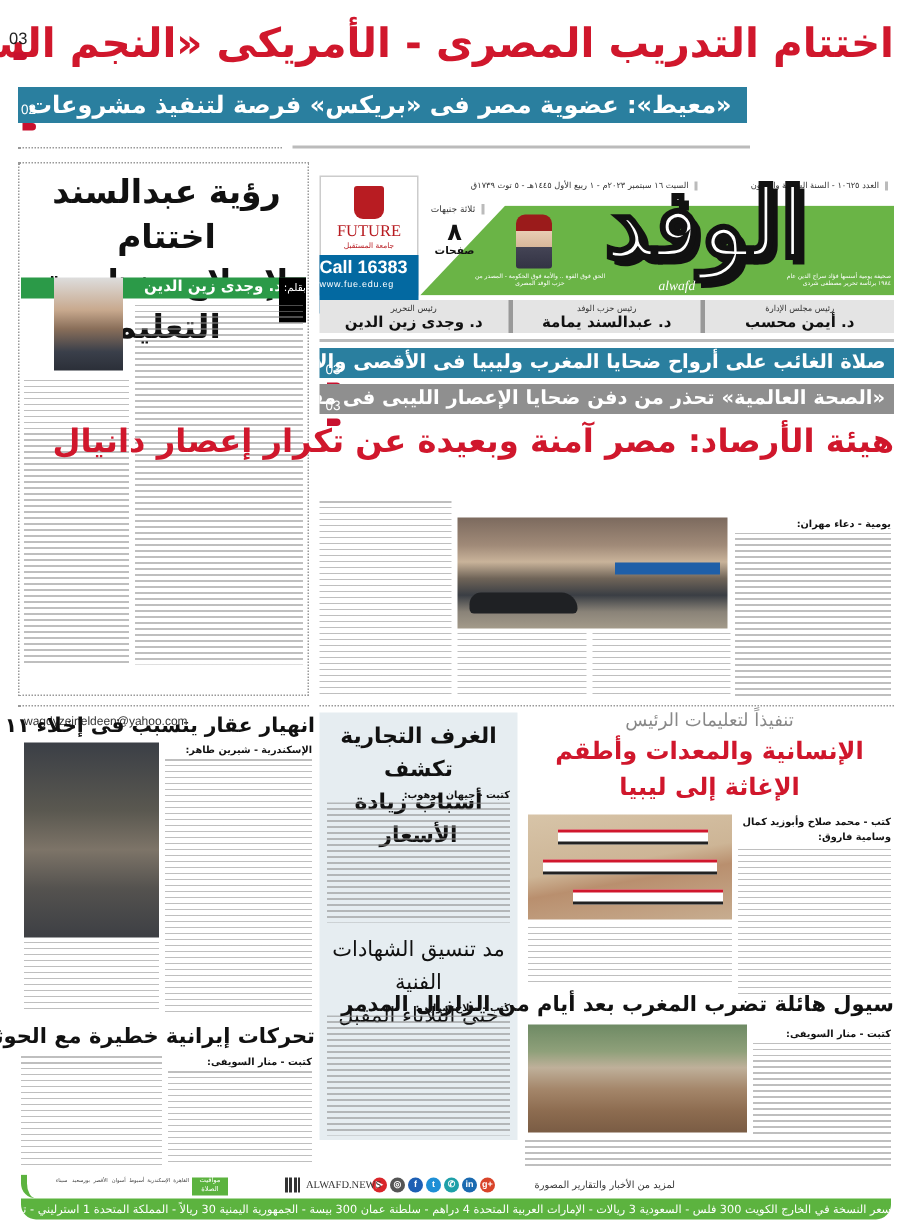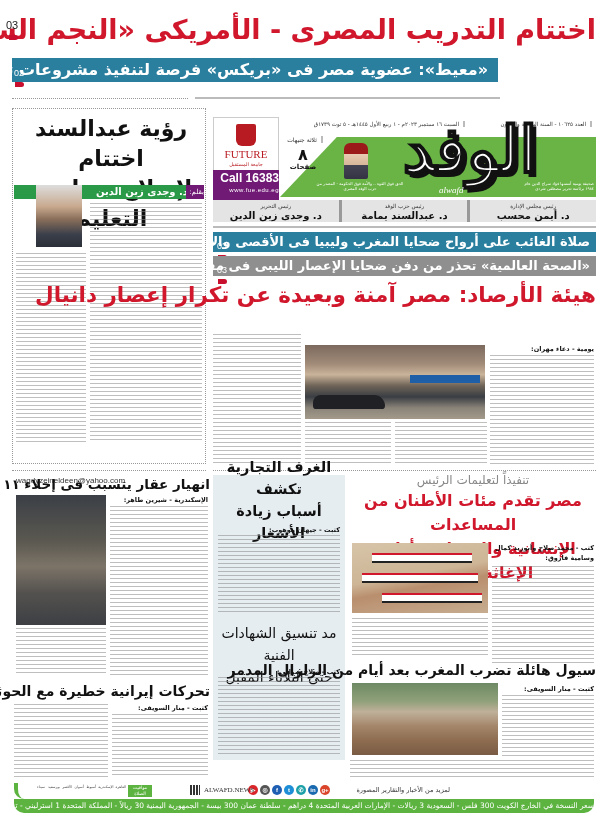--- a/index.html
+++ b/index.html
@@ -18,33 +18,33 @@
   #banner1 { left: 12px; top: 58px; width: 486px; height: 24px; font-size: 16px; line-height: 24px; padding-right: 10px; }
   #banner1-page { left: 14px; top: 61px; color: #fff; }
 
   .rule { height: 2px; background: #bbb; }
   .dotted { border-top: 1px dotted #999; }
 
   
   #opinion-box { left: 12px; top: 108px; width: 194px; height: 356px; border: 1px dotted #999; }
   #opinion-title { left: 22px; top: 114px; width: 178px; text-align: center; font-weight: bold; font-size: 22px; line-height: 30px; color: #111; }
   #opinion-author-bar { left: 82px; top: 185px; width: 122px; height: 14px; background: #2b9a48; color: #fff; font-size: 10px; font-weight: bold; line-height: 14px; padding-right: 16px; white-space: nowrap; }
-  #opinion-author-tag { left: 186px; top: 185px; width: 18px; height: 14px; background: #701a75; color: #fff; font-size: 7px; text-align: center; line-height: 14px; padding-left: 12px; }
+  #opinion-author-tag { left: 186px; top: 185px; width: 18px; height: 30px; background: #000000; color: #fff; font-size: 7px; text-align: center; line-height: 14px; padding-left: 12px; }
   #opinion-photo { left: 36px; top: 185px; width: 46px; height: 62px; background: linear-gradient(180deg,#ddd 0%, #c8a98e 35%, #8a6f5a 55%, #3a3f4a 80%, #2b2f38 100%); }
   #opinion-photo-bar { left: 14px; top: 185px; width: 22px; height: 14px; background: #2b9a48; }
   #opinion-email { left: 16px; top: 476px; width: 120px; font-size: 8px; color: #333; direction: ltr; text-align: left; font-family: "Liberation Sans", sans-serif; }
 
   .textblock { background-image: repeating-linear-gradient(180deg, #8a8a8a 0px, #8a8a8a 1px, transparent 1px, transparent 4px); opacity: 0.55; }
 
   
   #mast-ad { left: 213px; top: 117px; width: 66px; height: 80px; border: 1px solid #ccc; background: #fff; }
   #mast-ad-logo { left: 236px; top: 124px; width: 20px; height: 22px; background: #b81c22; border-radius: 2px 2px 6px 6px; }
   #mast-ad-name { left: 214px; top: 148px; width: 64px; text-align: center; font-family: "Liberation Serif", serif; font-size: 11px; color: #b81c22; direction: ltr; }
   #mast-ad-sub { left: 214px; top: 161px; width: 64px; text-align: center; font-size: 5px; color: #b81c22; }
-  #mast-ad-call { left: 213px; top: 170px; width: 66px; height: 39px; background: #701a75; color: #fff; direction: ltr; text-align: right; }
+  #mast-ad-call { left: 213px; top: 170px; width: 66px; height: 39px; background: #0369a1; color: #fff; direction: ltr; text-align: left; }
   #mast-ad-call .c1 { font-family: "Liberation Sans", sans-serif; font-size: 12px; font-weight: bold; line-height: 16px; display: block; }
   #mast-ad-call .c2 { font-family: "Liberation Sans", sans-serif; font-size: 6px; letter-spacing: 0.5px; line-height: 8px; display: block; }
 
   #mast-green { left: 280px; top: 137px; width: 316px; height: 60px; background: #6ab446; clip-path: polygon(18% 0, 100% 0, 100% 100%, 0 100%); }
   #mast-white { left: 280px; top: 117px; width: 316px; height: 20px; background: #fff; }
   #mast-issue { left: 470px; top: 121px; width: 122px; font-size: 5.5px; color: #333; white-space: nowrap; border-right: 2px solid #bbb; padding-right: 4px; }
   #mast-date { left: 335px; top: 121px; width: 130px; font-size: 5.5px; color: #333; white-space: nowrap; border-right: 2px solid #bbb; padding-right: 4px; }
   #mast-price { left: 283px; top: 136px; width: 40px; font-size: 6px; color: #333; text-align: center; border-right: 2px solid #bbb; }
   #mast-pages-num { left: 283px; top: 145px; width: 40px; text-align: center; font-size: 16px; font-weight: bold; color: #111; }
   #mast-pages-label { left: 283px; top: 163px; width: 40px; text-align: center; font-size: 7px; font-weight: bold; color: #111; }
@@ -70,21 +70,21 @@
 
   
   #flood-photo { left: 305px; top: 345px; width: 180px; height: 74px; background: linear-gradient(180deg, #7c6a5e 0%, #a08a78 25%, #c9b39a 40%, #6f6458 55%, #3a3e44 70%, #8a8378 85%, #a39a8a 100%); }
   #flood-car { left: 313px; top: 395px; width: 72px; height: 14px; background: #1f2124; border-radius: 10px 14px 4px 4px; }
   #flood-station { left: 410px; top: 375px; width: 70px; height: 8px; background: #1f5fa8; }
 
   .byline { font-size: 6.5px; font-weight: bold; color: #111; white-space: nowrap; }
 
   
   #mid-box { left: 213px; top: 475px; width: 132px; height: 285px; background: #e6edf1; }
-  #mid-head1 { left: 215px; top: 456px; width: 128px; text-align: center; font-weight: bold; font-size: 14.5px; color: #111; line-height: 22px; }
+  #mid-head1 { left: 215px; top: 480px; width: 128px; text-align: center; font-weight: bold; font-size: 14.5px; color: #111; line-height: 22px; }
   #mid-head2 { left: 215px; top: 622px; width: 128px; text-align: center; font-weight: normal; font-size: 14px; color: #111; line-height: 22px; }
 
   #kicker { left: 350px; top: 473px; width: 246px; text-align: center; font-size: 12px; color: #888; }
   #aid-head { left: 350px; top: 489px; width: 246px; text-align: center; font-weight: bold; font-size: 16px; color: #d0172c; line-height: 24px; }
   #aid-photo { left: 352px; top: 543px; width: 136px; height: 70px; background: linear-gradient(170deg, #d7c4a8 0%, #cdb596 45%, #b98f6e 60%, #c7ad90 100%); }
   .truck { position: absolute; height: 10px; background: #fff; border-top: 2px solid #d0172c; border-bottom: 2px solid #222; }
 
   #quake-head { left: 350px; top: 662px; width: 246px; text-align: right; font-weight: bold; font-size: 14px; color: #111; white-space: nowrap; }
   #quake-photo { left: 352px; top: 683px; width: 146px; height: 72px; background: linear-gradient(180deg, #6e8a64 0%, #8fa07a 25%, #bfb09a 40%, #a4866a 60%, #8d6c50 80%, #7a5c44 100%); }
 
@@ -204,21 +204,20 @@
 <div class="abs textblock" style="left:218px;top:535px;width:122px;height:80px"></div>
 <div class="abs" id="mid-head2">
   <div>مد تنسيق الشهادات الفنية</div>
   <div>حتى الثلاثاء المقبل</div>
 </div>
 <div class="abs byline" style="left:218px;top:668px;width:122px;text-align:right">كتب - صلاح شرابى:</div>
 <div class="abs textblock" style="left:218px;top:677px;width:122px;height:80px"></div>
 
 <div class="abs" id="kicker">تنفيذاً لتعليمات الرئيس</div>
 <div class="abs" id="aid-head">
-  <div>مصر تقدم مئات الأطنان من المساعدات</div>
   <div>الإنسانية والمعدات وأطقم الإغاثة إلى ليبيا</div>
 </div>
 <div class="abs byline" style="left:492px;top:543px;width:102px;text-align:right;white-space:normal;line-height:10px">كتب - محمد صلاح وأبوزيد كمال وسامية فاروق:</div>
 <div class="abs textblock" style="left:492px;top:566px;width:102px;height:98px"></div>
 <div class="abs textblock" style="left:352px;top:618px;width:136px;height:40px"></div>
 <div class="abs" id="aid-photo">
   <div class="truck" style="left:20px;top:10px;width:100px"></div>
   <div class="truck" style="left:10px;top:30px;width:116px"></div>
   <div class="truck" style="left:30px;top:50px;width:100px"></div>
 </div>

